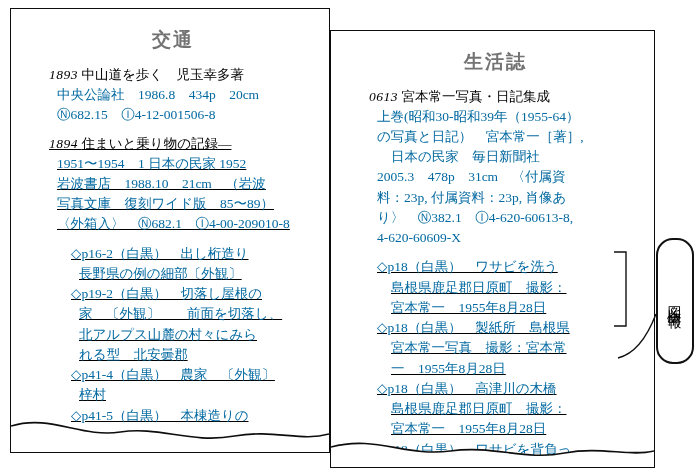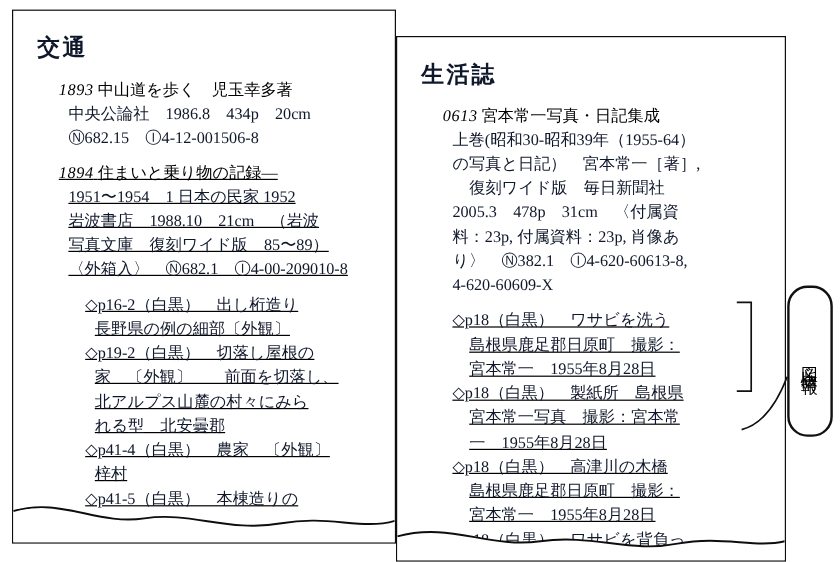--- a/index.html
+++ b/index.html
@@ -54,22 +54,23 @@
   }
 
   .card-inner {
     padding: 14px 14px 0 16px;
   }
 
   .sec-title {
     font-size: 19px;
     font-weight: bold;
     letter-spacing: 2px;
-    color: #0f172a;
+    color: #737373;
     margin: 4px 0 12px 4px;
+    text-align: center;
   }
 
   .entry {
     margin-bottom: 7px;
   }
   .entry-head {
     font-size: 13.5px;
     line-height: 1.45;
     white-space: nowrap;
   }
@@ -79,21 +80,21 @@
     letter-spacing: 0.5px;
   }
   .indent1 { padding-left: 22px; }
   .indent2 { padding-left: 30px; }
   .indent3 { padding-left: 44px; }
   .indent4 { padding-left: 52px; }
 
   .line {
     font-size: 13.5px;
     line-height: 1.5;
-    color: #0f172a;
+    color: #0369a1;
     white-space: nowrap;
   }
   .gap-top { margin-top: 9px; text-decoration: underline; }
 
   
   .callout {
     position: absolute;
     right: 6px;
     top: 238px;
     width: 34px;
@@ -184,21 +185,21 @@
 
       <div class="sec-title">生活誌</div>
 
       <div class="entry">
         <div class="entry-head indent1">
           <span class="num">0613</span>
           <span>宮本常一写真・日記集成</span>
         </div>
         <div class="line indent2">上巻(昭和30-昭和39年（1955-64）</div>
         <div class="line indent2">の写真と日記）　宮本常一［著］,</div>
-        <div class="line indent3">復刻ワイド版　毎日新聞社</div>
+        <div class="line indent3">日本の民家　毎日新聞社</div>
         <div class="line indent2">2005.3　478p　31cm　〈付属資</div>
         <div class="line indent2">料：23p, 付属資料：23p, 肖像あ</div>
         <div class="line indent2">り〉　Ⓝ382.1　Ⓘ4-620-60613-8,</div>
         <div class="line indent2">4-620-60609-X</div>
       </div>
 
       <div class="gap-top">
 
         <div class="line indent2">◇p18（白黒）　ワサビを洗う</div>
         <div class="line indent3">島根県鹿足郡日原町　撮影：</div>

